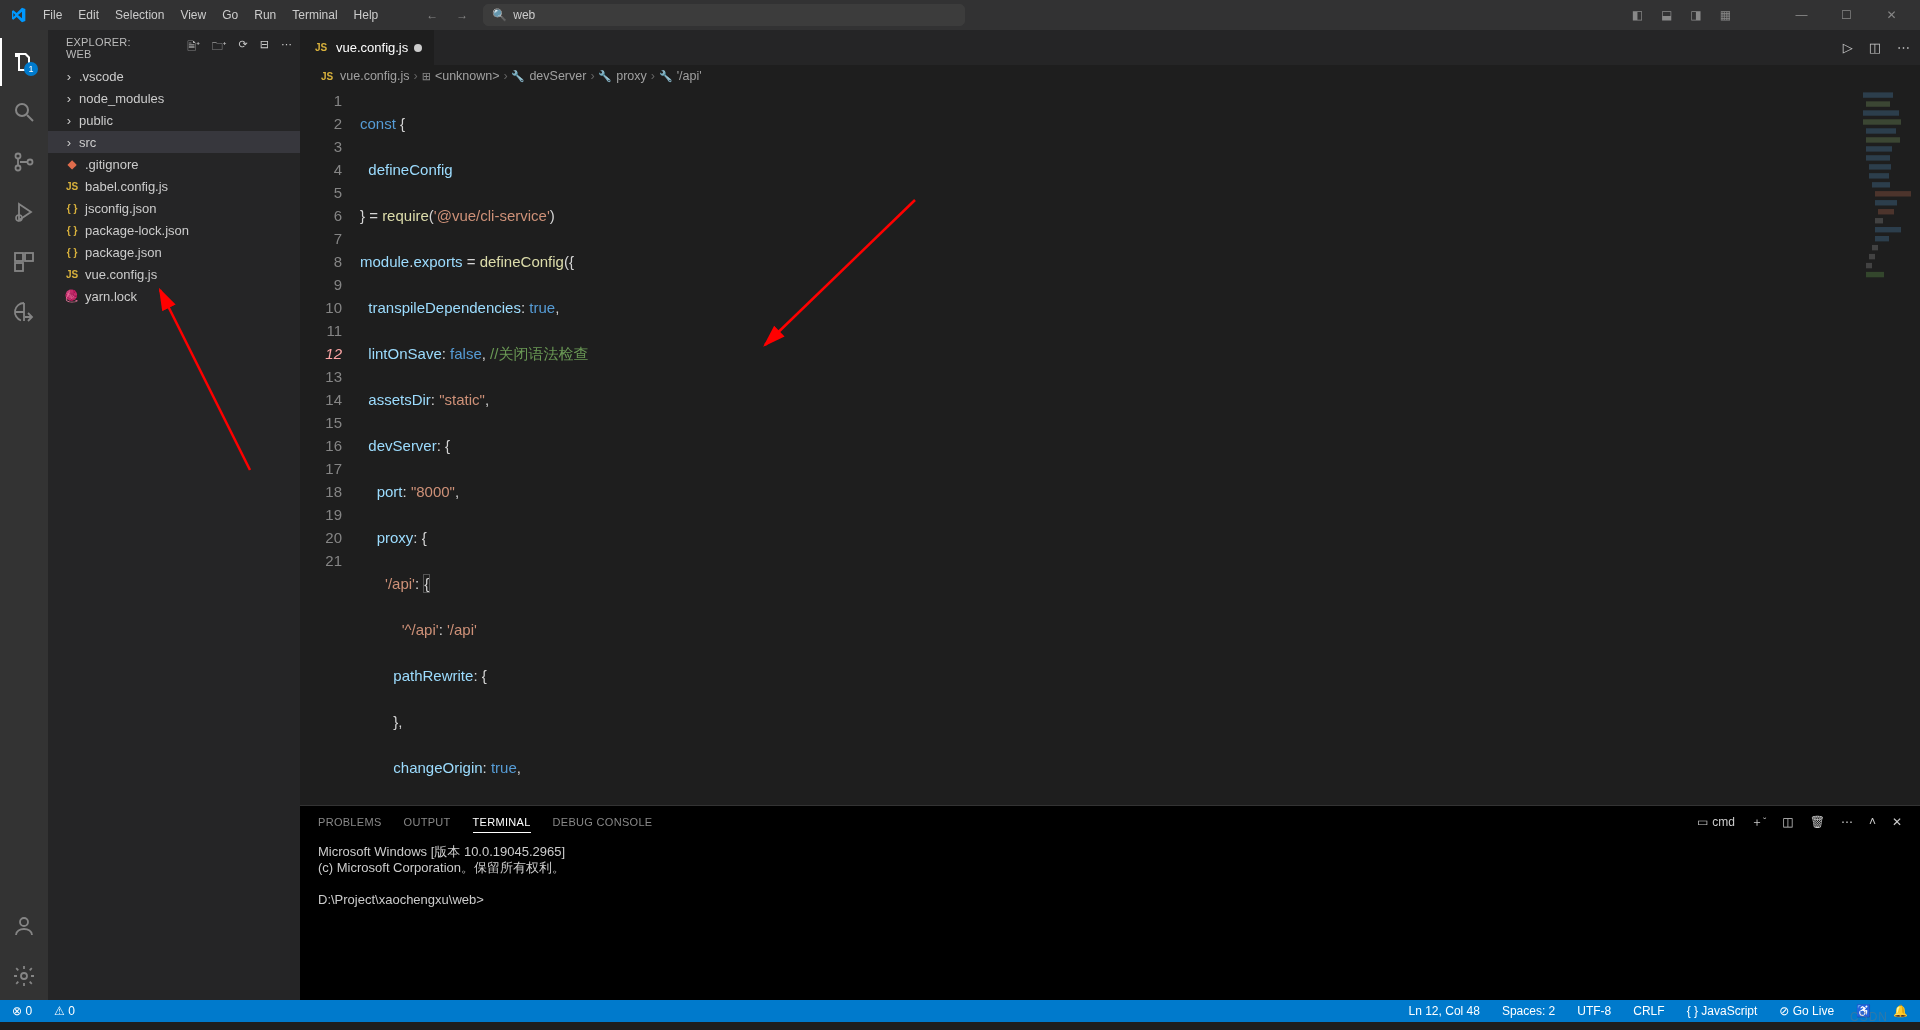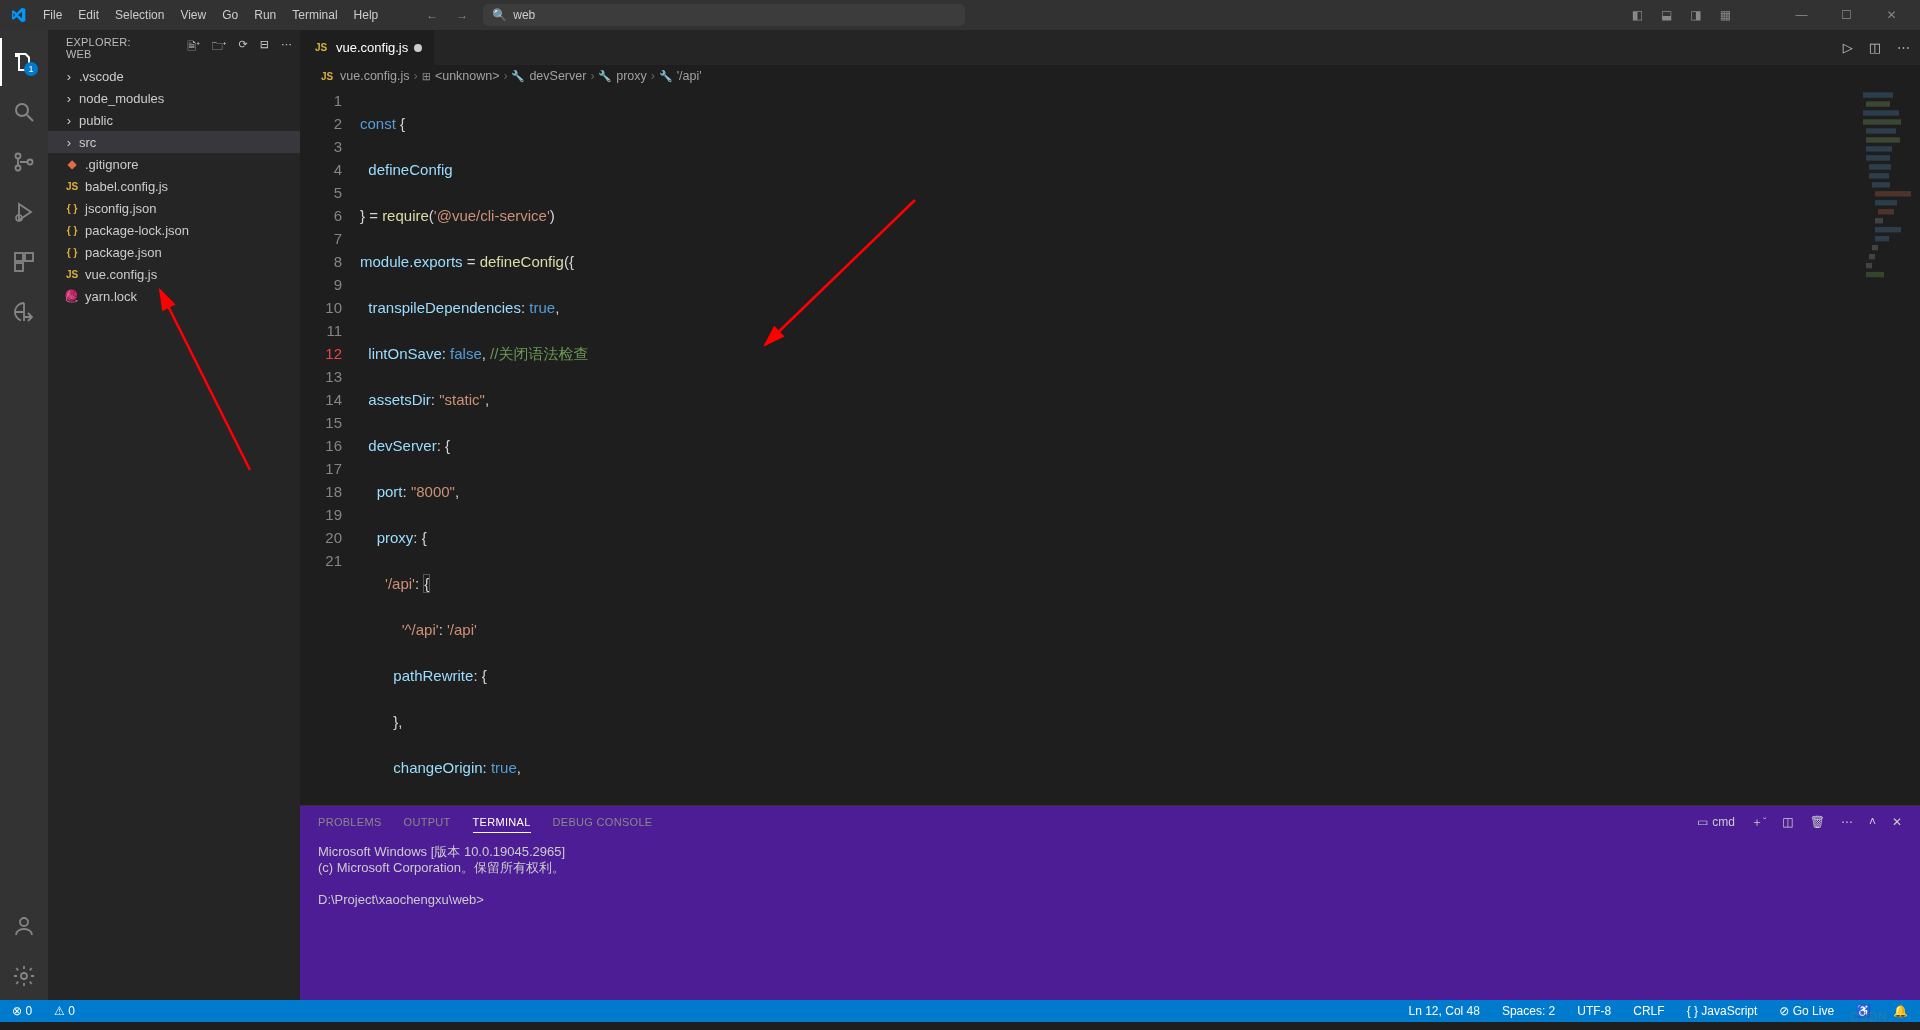--- a/index.html
+++ b/index.html
@@ -43,38 +43,38 @@
 .tabs { height:35px; background:#252526; display:flex; align-items:stretch; }
 .tab { display:flex; align-items:center; padding:0 12px; background:#1e1e1e; color:#fff; gap:6px; font-size:13px; border-right:1px solid #252526; }
 .tab .dirty { width:8px; height:8px; border-radius:50%; background:#ccc; }
 .tab-actions { margin-left:auto; display:flex; align-items:center; padding-right:10px; gap:16px; color:#ccc; }
 .breadcrumbs { height:22px; display:flex; align-items:center; padding-left:18px; color:#a0a0a0; font-size:12.5px; gap:4px; background:#1e1e1e; }
 .bc-sep { color:#666; }
 .bc-icon { color:#888; font-size:11px; }
 
 .editor { flex:1; display:flex; overflow:hidden; font-family:Consolas,monospace; font-size:15px; position:relative; }
 .gutter { width:60px; text-align:right; color:#858585; padding-right:18px; line-height:23px; padding-top:2px; }
-.gutter div.cur { color:#ef4444; }
+.gutter div.cur { color:#fca5a5;font-style:italic; }
 .code { flex:1; line-height:23px; white-space:pre; padding-top:2px; position:relative; }
 .code-line { height:23px; }
 .code-line.cur { background:rgba(255,255,255,0.02); border:1px solid #282828; border-left:none; border-right:none; margin:-1px 0; }
 .minimap { position:absolute; right:0; top:0; width:60px; height:100%; opacity:.5; }
 
 .tok-kw { color:#569cd6; }
 .tok-id { color:#9cdcfe; }
 .tok-fn { color:#dcdcaa; }
 .tok-str { color:#ce9178; }
 .tok-num { color:#569cd6; }
 .tok-punc { color:#d4d4d4; }
 .tok-cmt { color:#6a9955; }
 .tok-brace-hl { border:1px solid #555; }
 .underline { text-decoration:underline; }
 .cursor { display:inline-block; width:1px; height:18px; background:#aeafad; vertical-align:middle; }
 
-.panel { height:195px; background:#4c1d95; border-top:1px solid #333; display:flex; flex-direction:column; }
+.panel { height:195px; background:#000000; border-top:1px solid #333; display:flex; flex-direction:column; }
 .panel-tabs { height:32px; display:flex; align-items:center; padding:0 18px; gap:22px; font-size:11px; color:#888; }
 .panel-tab { padding:4px 0; letter-spacing:.3px; cursor:pointer; }
 .panel-tab.active { color:#fff; border-bottom:1px solid #fff; }
 .panel-tab-actions { margin-left:auto; display:flex; align-items:center; gap:16px; color:#ccc; font-size:12px; }
 .ptact-item { display:flex; align-items:center; gap:4px; }
 .terminal { flex:1; padding:6px 18px; font-family:Consolas,monospace; font-size:13px; color:#ccc; white-space:pre; line-height:16px; }
 
 .statusbar { height:22px; background:#007acc; display:flex; align-items:center; color:#fff; font-size:12px; padding:0 8px; gap:14px; }
 .statusbar .spacer { flex:1; }
 .sb-item { display:flex; align-items:center; gap:4px; padding:0 4px; }

